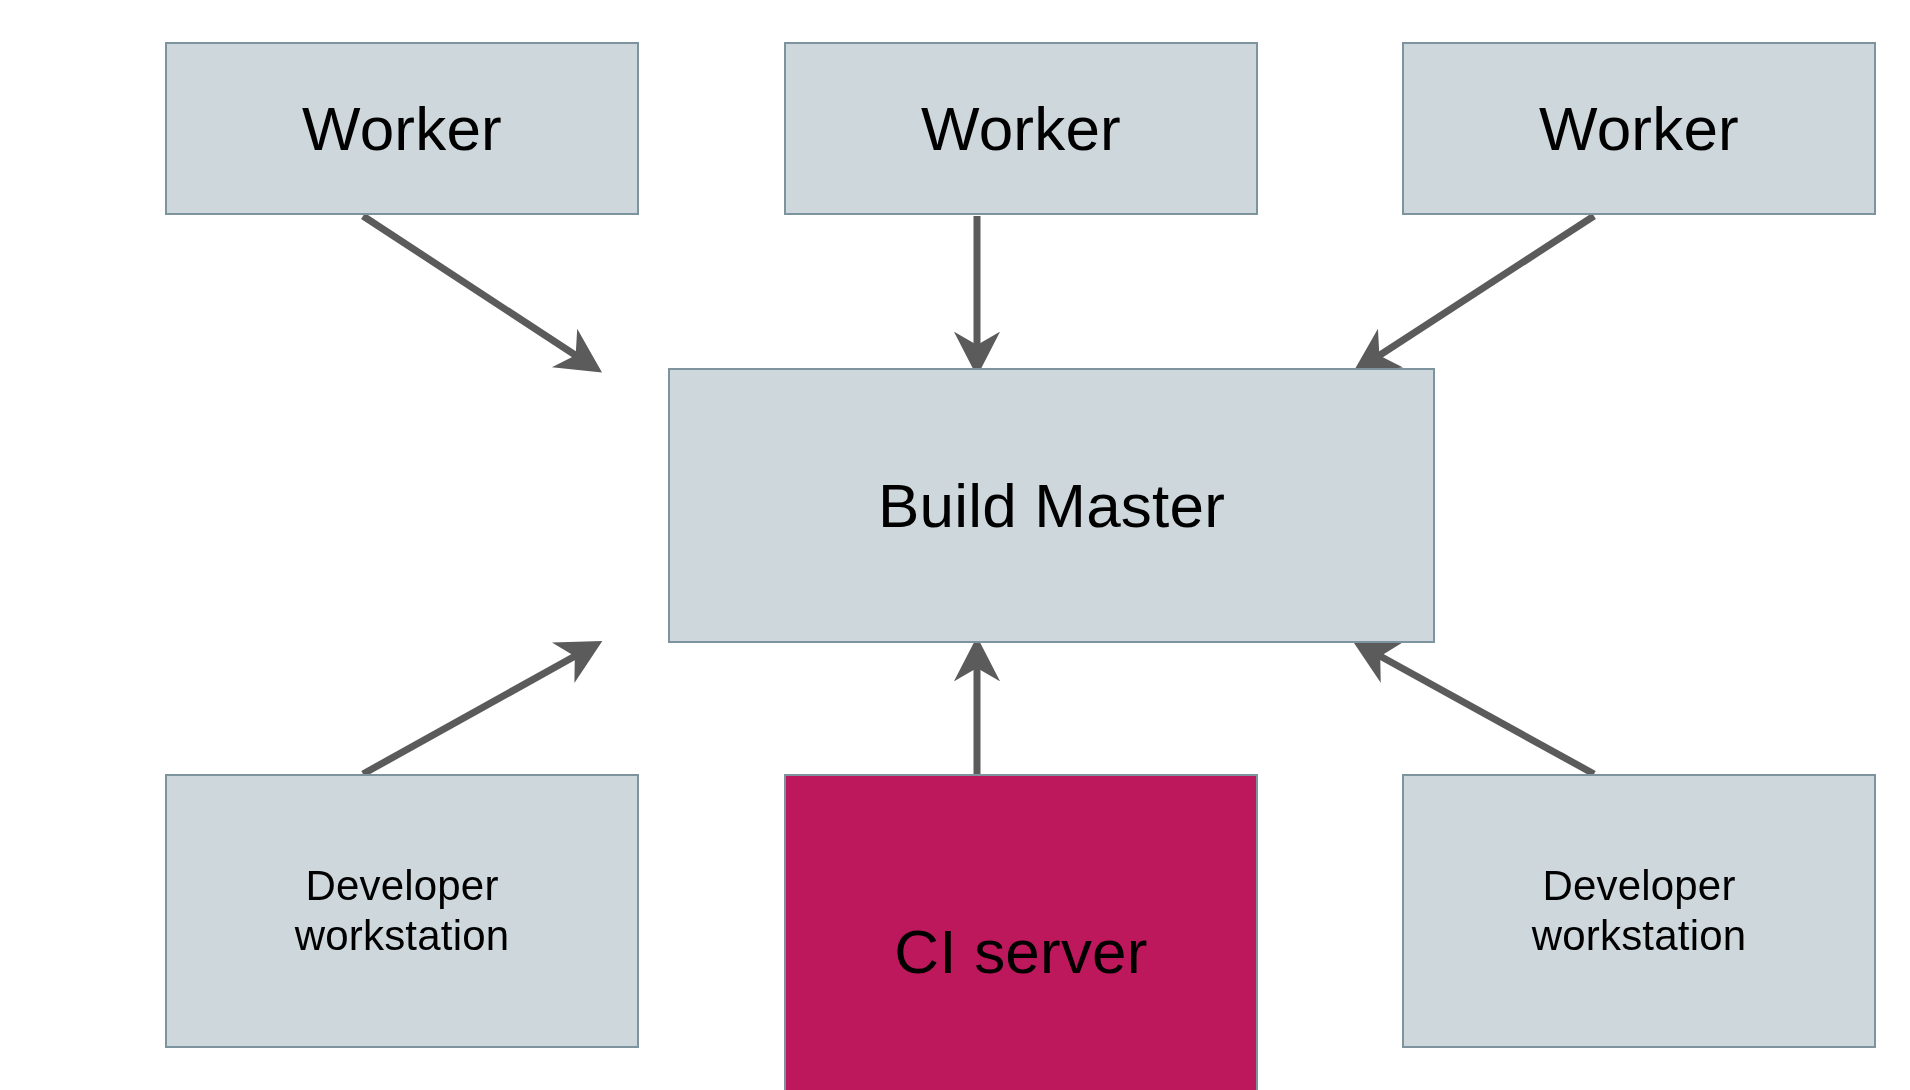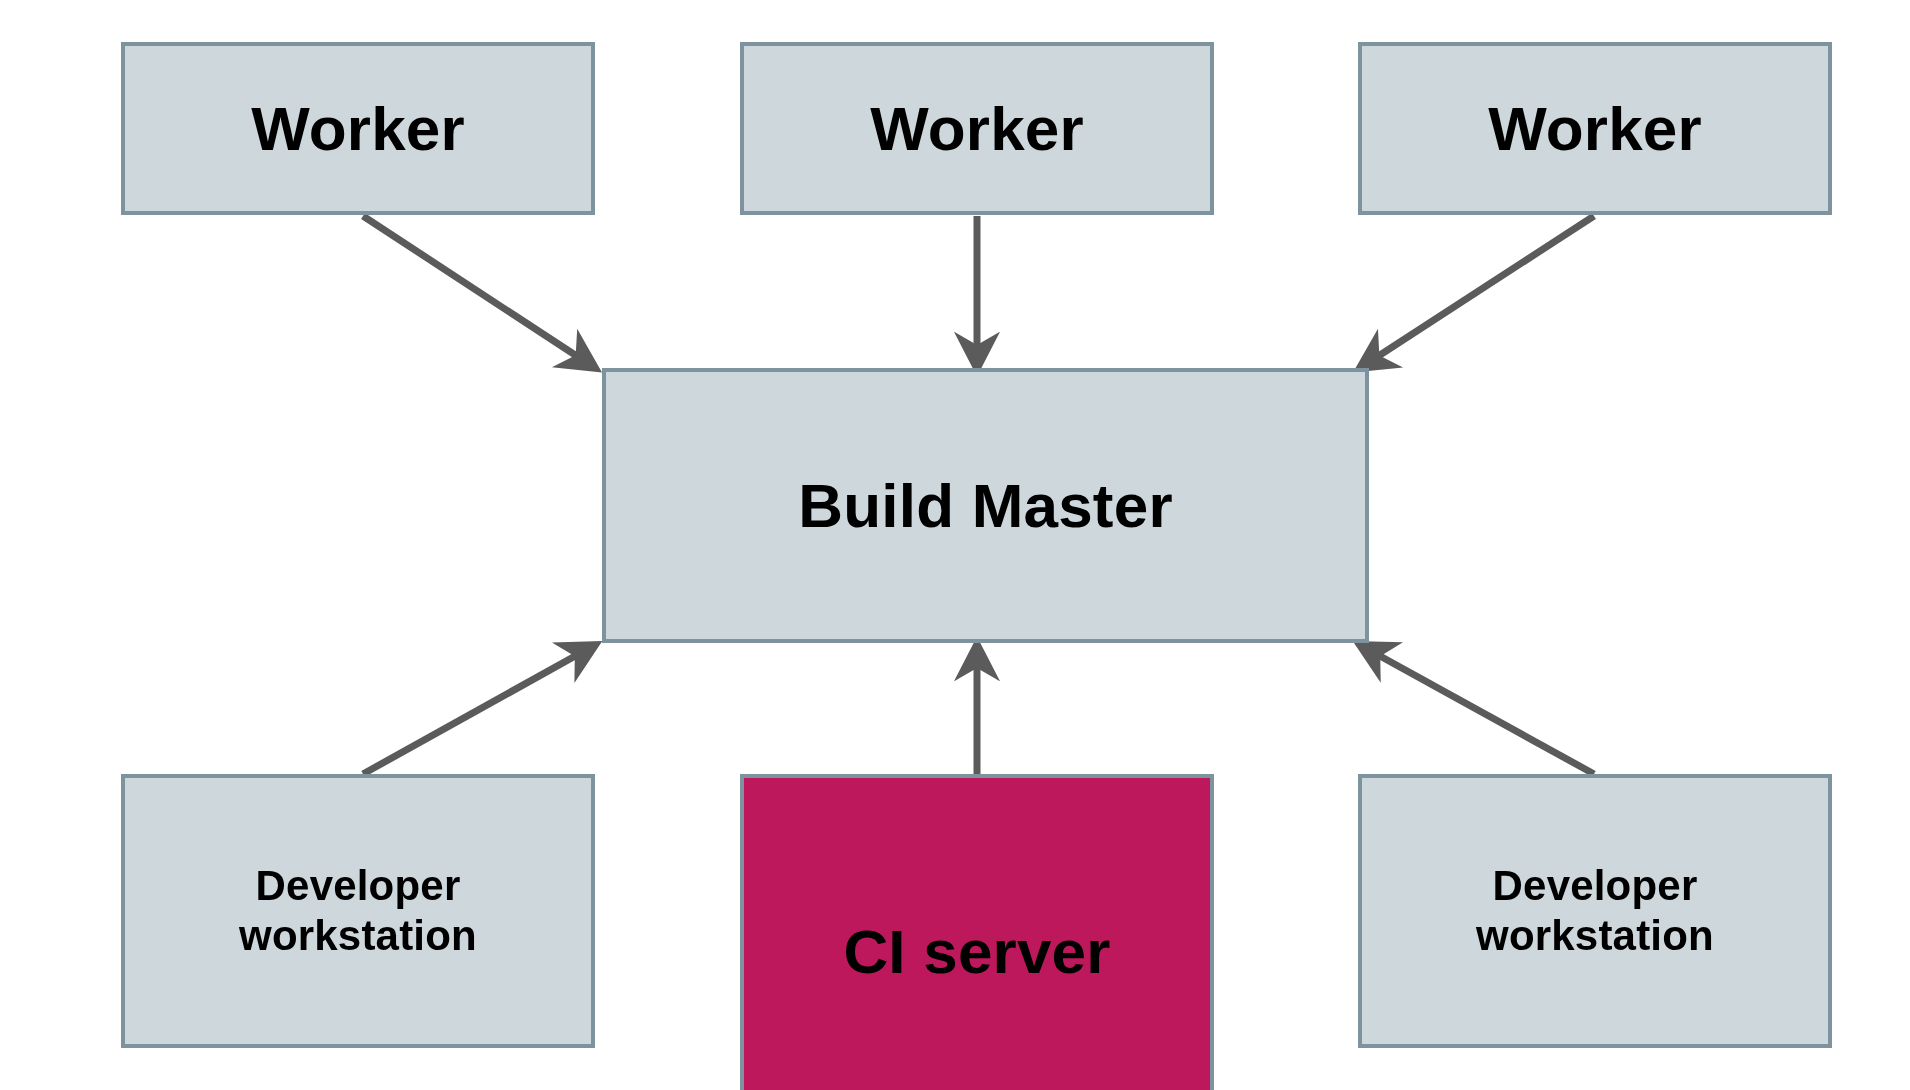--- a/index.html
+++ b/index.html
@@ -23,30 +23,31 @@
     left: 0;
     top: 0;
     width: 1910px;
     height: 1090px;
     pointer-events: none;
   }
   .node {
     position: absolute;
     box-sizing: border-box;
     background: #ced8dc;
-    border: 4px solid #0c4a6e;
+    border: 2px solid #0c4a6e;
     display: flex;
     align-items: center;
     justify-content: center;
     text-align: center;
     color: #000000;
-    font-weight: 700;
+    font-weight: 400;
     line-height: 1.18;
     white-space: pre-line;
     letter-spacing: 0.2px;
+    margin-left: 44px;
   }
   .node-label {
     display: block;
     padding: 0 6px;
     white-space: pre-line;
   }
   .node-worker      { font-size: 62px; }
   .node-master      { font-size: 62px; }
   .node-dev         { font-size: 42px; }
   .node-ci          { font-size: 62px; }
@@ -77,21 +78,21 @@
   </div>
 
   <div class="node node-worker" style="left: 740px; top: 42px; width: 474px; height: 173px; background: rgb(206, 216, 220); border-color: rgb(125, 147, 157); color: rgb(0, 0, 0);">
     <span class="node-label">Worker</span>
   </div>
 
   <div class="node node-worker" style="left: 1358px; top: 42px; width: 474px; height: 173px; background: rgb(206, 216, 220); border-color: rgb(125, 147, 157); color: rgb(0, 0, 0);">
     <span class="node-label">Worker</span>
   </div>
 
-  <div class="node node-master" style="left: 602px; top: 368px; width: 767px; height: 275px; background: rgb(206, 216, 220); border-color: rgb(125, 147, 157); color: rgb(0, 0, 0);">
+  <div class="node node-master" style="left: 624px; top: 368px; width: 767px; height: 275px; background: rgb(206, 216, 220); border-color: rgb(125, 147, 157); color: rgb(0, 0, 0);">
     <span class="node-label">Build Master</span>
   </div>
 
   <div class="node node-dev" style="left: 121px; top: 774px; width: 474px; height: 274px; background: rgb(206, 216, 220); border-color: rgb(125, 147, 157); color: rgb(0, 0, 0);">
     <span class="node-label">Developer
 workstation</span>
   </div>
 
   <div class="node node-ci" style="left: 740px; top: 774px; width: 474px; height: 356px; background: #be185d; border-color: rgb(125, 147, 157); color: rgb(0, 0, 0);">
     <span class="node-label">CI server</span>

